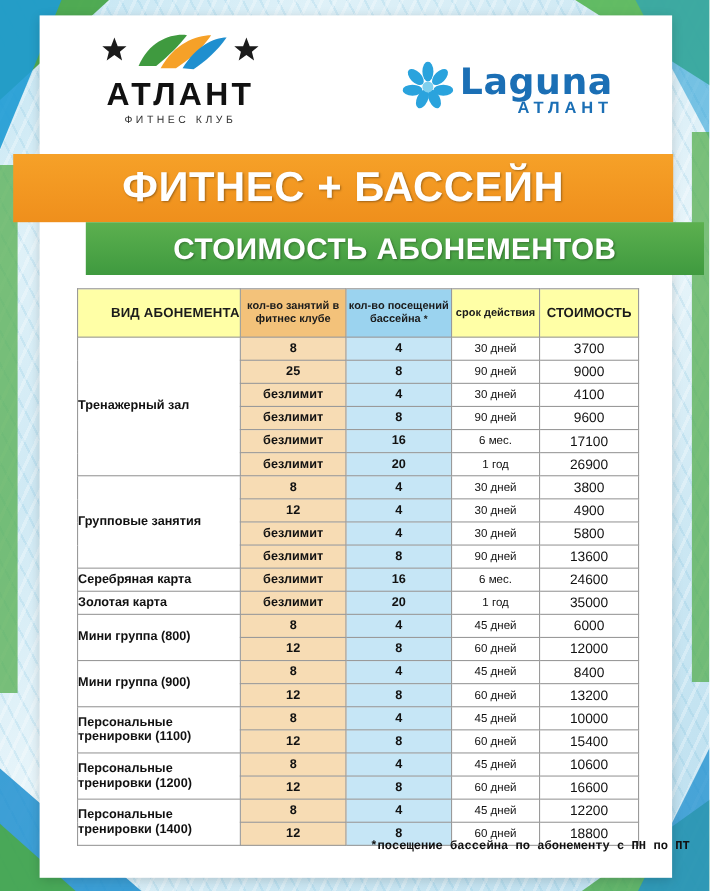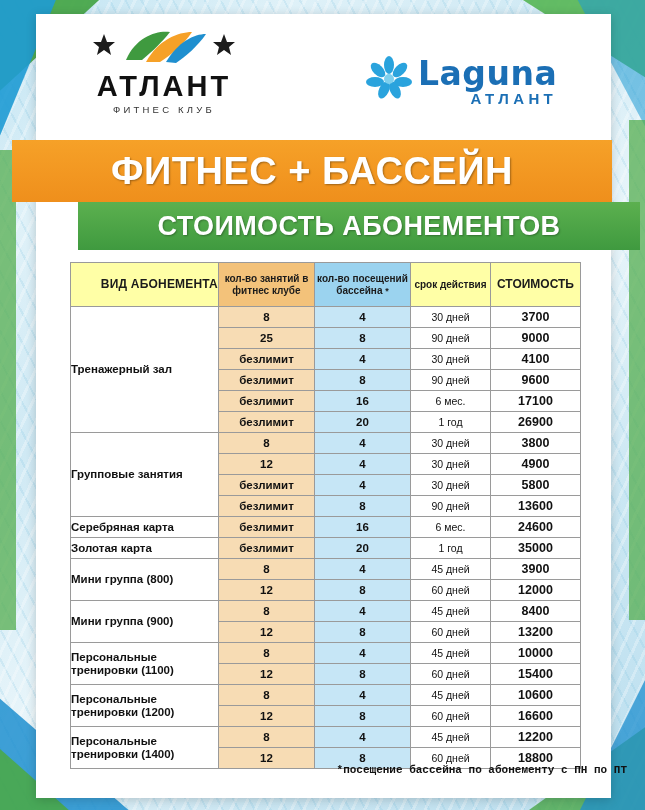--- a/index.html
+++ b/index.html
@@ -140,21 +140,21 @@
   th .star { color:#1b1b1b; font-size: 9px; }
 
   tbody td { height: 21px; font-size: 11.5px; text-align: center; color:#111; }
   td.name {
     text-align: left; padding-left: 8px; font-weight: bold; font-size: 11.5px;
     background: #ffffff; line-height: 1.12; margin-left: 48px;
   }
   td.gym  { background: #f7dcb4; font-weight: bold; }
   td.pool { background: #c6e6f6; font-weight: bold; }
   td.term { background: #ffffff; font-size: 10.5px; }
-  td.price{ background: #ffffff; font-weight: bold; font-size: 12.5px; }
+  td.price{ background: #ffffff; font-weight: normal; font-size: 12.5px; }
 
   .footnote {
     position: absolute; right: 18px; top: 764px;
     font-size: 11px; font-weight: bold; color: #111; font-family: Liberation Mono, monospace;
   }
 </style>
 </head>
 <body>
 
 <div class="poster">
@@ -314,21 +314,21 @@
             <td class="gym">безлимит</td>
             <td class="pool">20</td>
             <td class="term">1 год</td>
             <td class="price">35000</td>
           </tr>
           <tr>
             <td class="name" rowspan="2">Мини группа (800)</td>
             <td class="gym">8</td>
             <td class="pool">4</td>
             <td class="term">45 дней</td>
-            <td class="price">3900</td>
+            <td class="price">6000</td>
           </tr>
           <tr>
             <td class="gym">12</td>
             <td class="pool">8</td>
             <td class="term">60 дней</td>
             <td class="price">12000</td>
           </tr>
           <tr>
             <td class="name" rowspan="2">Мини группа (900)</td>
             <td class="gym">8</td>

